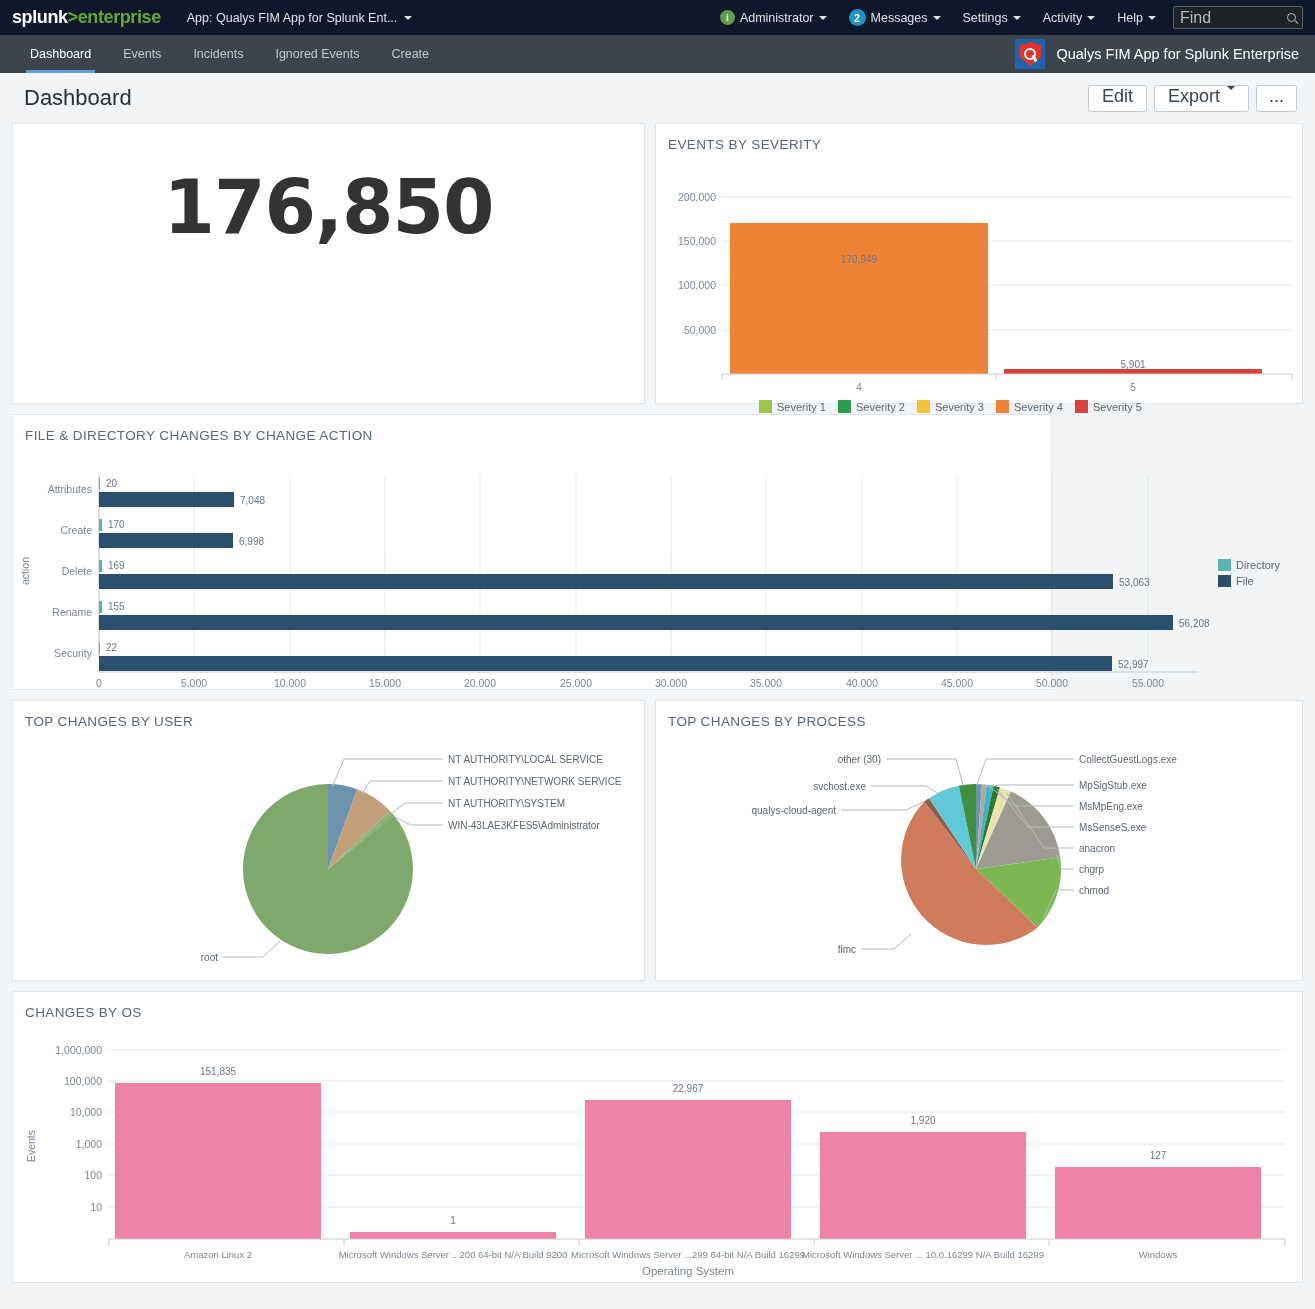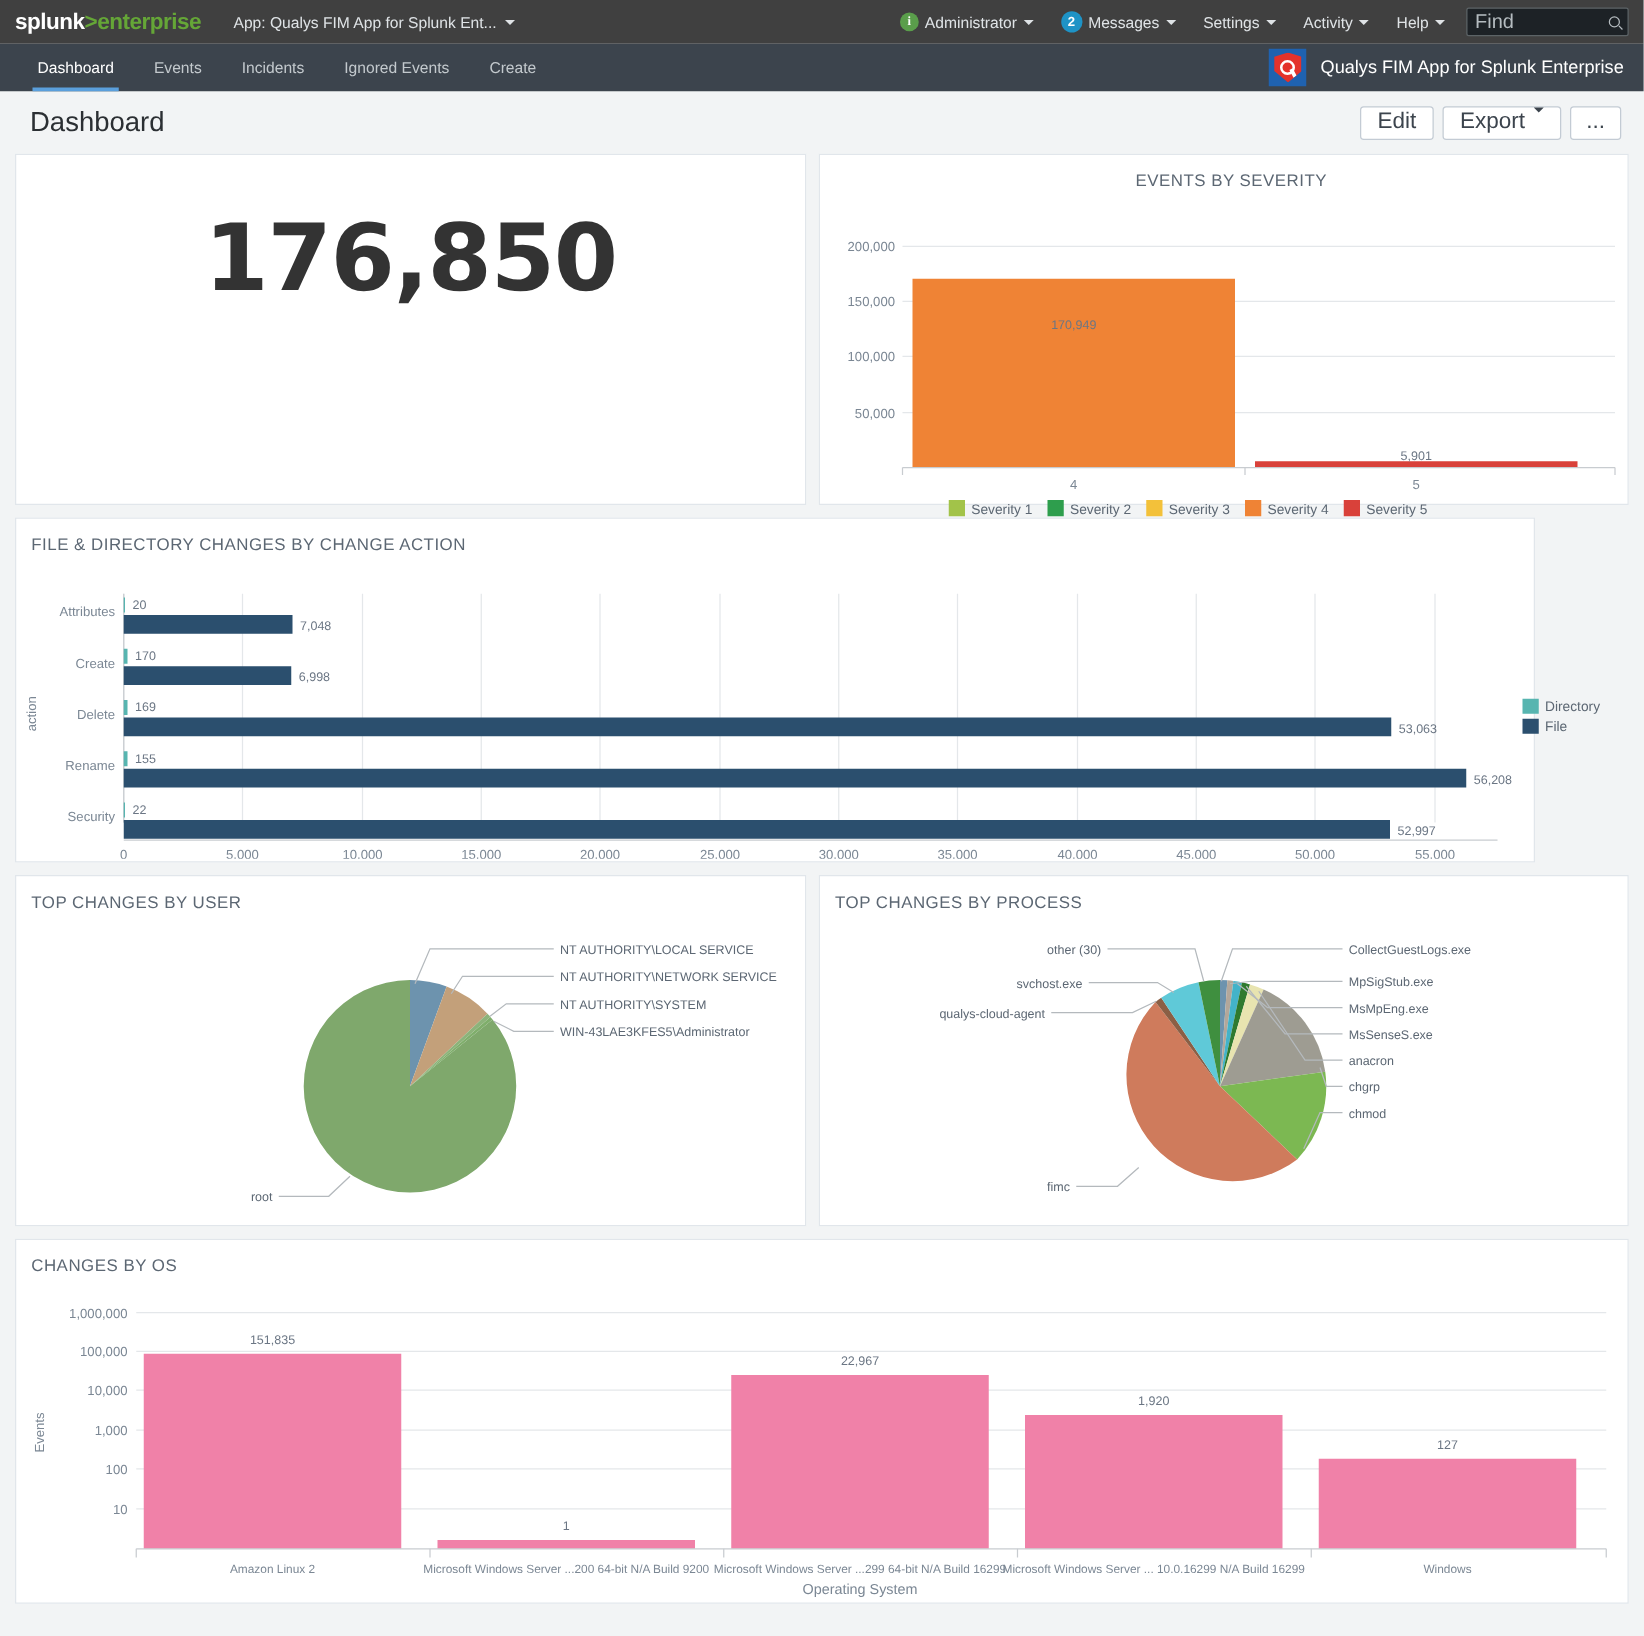--- a/index.html
+++ b/index.html
@@ -7,21 +7,21 @@
   body {
     width:1315px; height:1309px;
     background:#f2f4f5;
     font-family:"Liberation Sans", sans-serif;
     color:#333;
     overflow:hidden;
   }
 
   
   .topbar {
-    height:35px; background:#404040; display:flex; align-items:center;
+    height:35px; background:#0f172a; display:flex; align-items:center;
     padding:0 12px; color:#fff; font-size:12.5px; position:relative;
   }
   .logo { display:flex; align-items:baseline; font-weight:bold; font-size:18px; letter-spacing:-0.4px; margin-right:26px; }
   .logo .sp { color:#fff; }
   .logo .gt { color:#65a637; font-weight:bold; }
   .logo .ent { color:#65a637; font-weight:bold; }
   .appsel { color:#dfe3e6; font-size:12.5px; display:flex; align-items:center; gap:7px; }
   .caret { display:inline-block; width:0;height:0;border-left:4px solid transparent;border-right:4px solid transparent;border-top:4.5px solid currentColor; }
   .topright { margin-left:auto; display:flex; align-items:center; gap:0; }
   .tr-item { display:flex; align-items:center; gap:5px; padding:0 11px; height:35px; color:#dfe3e6; font-size:12.5px; white-space:nowrap; }
@@ -54,22 +54,22 @@
          display:flex;align-items:flex-start;justify-content:center;gap:7px;padding:0 13px;font-size:18px;color:#3c444d; }
   .btn.sq { padding:0 12px;min-width:auto; }
 
   
   .grid { padding:0 12px 12px 12px; }
   .row { display:flex; gap:10px; margin-bottom:10px; }
   .panel { background:#fff; border:1px solid #e1e6eb; position:relative; }
   .ptitle { font-size:13.5px; color:#5c6773; letter-spacing:.4px; padding:13px 0 0 12px; font-weight:normal; }
 
   .p-total { width:633px; height:281px; }
-  .p-sev   { width:648px; height:281px;text-align:center; }
-  .p-fd    { width:1216px; height:276px; }
+  .p-sev   { width:648px; height:281px; }
+  .p-fd    { width:1040px; height:276px; }
   .p-user  { width:633px; height:281px; }
   .p-proc  { width:648px; height:281px; }
   .p-os    { width:1291px; height:292px; }
 
   .bignum { text-align:center; font-size:74px; font-weight:bold; color:#333; letter-spacing:-1px;
             margin-top:40px; font-family:"DejaVu Sans", sans-serif; }
 
   .chartwrap { position:relative; width:100%; height:calc(100% - 30px); }
   svg { display:block; }
   text { font-family:"Liberation Sans", sans-serif; fill:#6b7684; }

